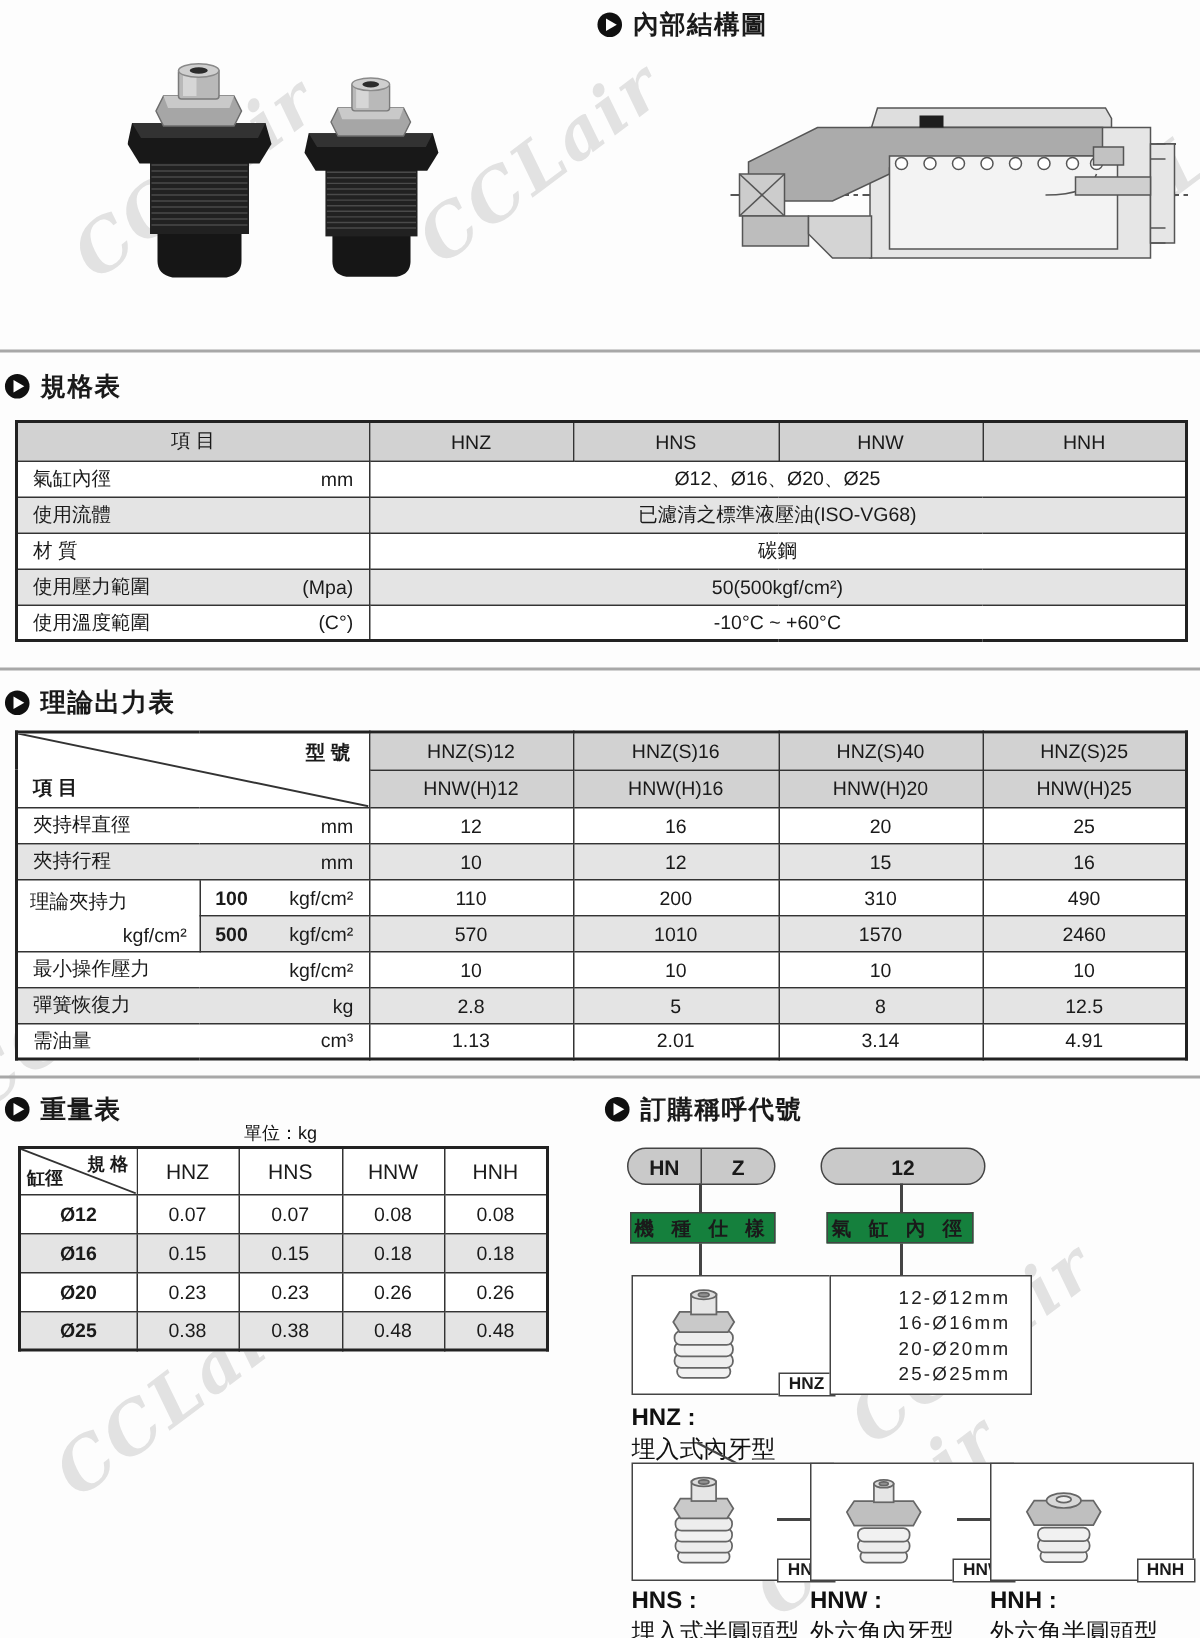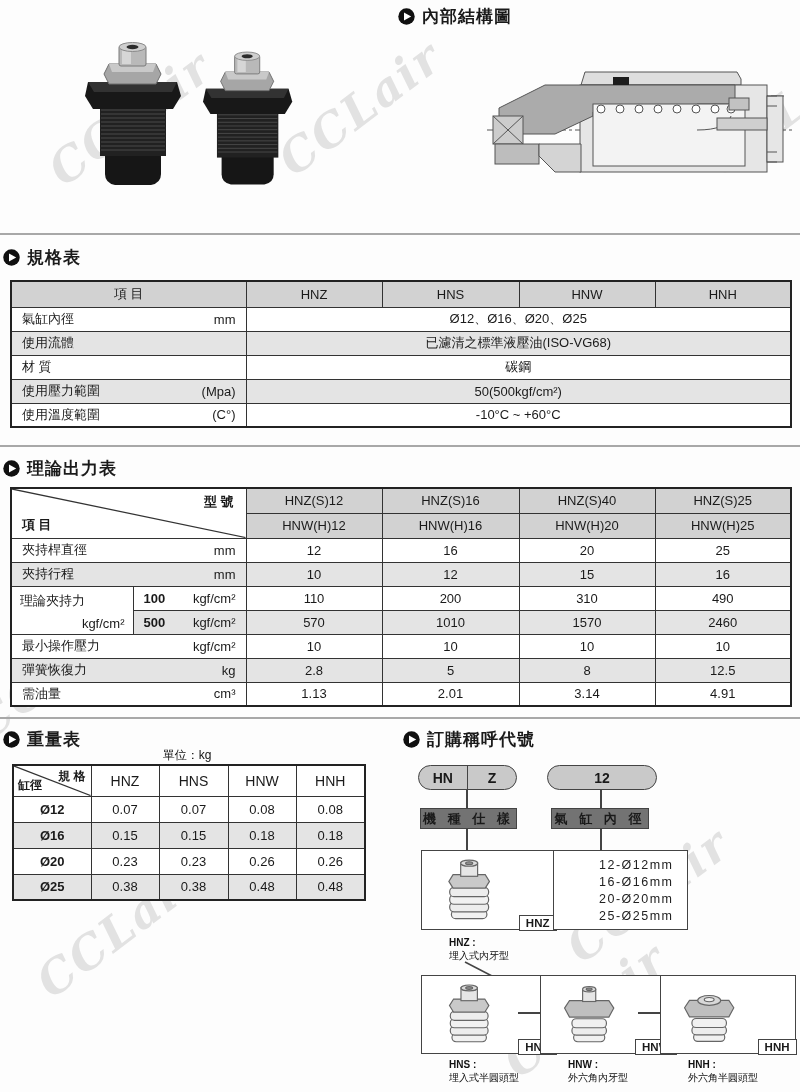--- a/index.html
+++ b/index.html
@@ -28,30 +28,30 @@
   .corner-bot{position:absolute;bottom:4px;left:10px;font-weight:bold;}
   .force-cell{position:relative;}
   .f-label{position:absolute;top:5px;left:8px;}
   .f-unit{position:absolute;bottom:3px;right:8px;}
   .p-cell .lr b{font-weight:bold;text-align:center;}
   
   .pill{position:absolute;height:23px;background:#c9c9c9;border:1.5px solid #444;border-radius:13px;
         display:flex;align-items:center;justify-content:center;font-weight:bold;font-size:14px;}
   .pill .half{flex:1;text-align:center;}
   .pill .div{width:1.5px;height:23px;background:#444;}
-  .obox{position:absolute;height:19px;background:#737373;border:1.5px solid #444;display:flex;
+  .obox{position:absolute;height:19px;background:#15803d;border:1.5px solid #444;display:flex;
         align-items:center;justify-content:center;font-size:13px;font-weight:bold;letter-spacing:4px;}
   .vline{position:absolute;width:1.5px;background:#444;}
   .hline{position:absolute;height:1.5px;background:#444;}
   .imgbox{position:absolute;background:#fff;border:1.5px solid #444;padding-left:36px;}
   .tag{position:absolute;right:-1.5px;bottom:-1.5px;border:1.5px solid #444;background:#fff;
        font-size:11.5px;font-weight:bold;padding:1px 6px;}
   .borelist{display:flex;flex-direction:column;justify-content:center;gap:3px;height:100%;
        padding-left:9px;font-size:12.5px;letter-spacing:1.5px;color:#222;}
-  .cap{position:absolute;font-size:10px;line-height:1.3;color:#111;margin-left:28px;}
+  .cap{position:absolute;font-size:16px;line-height:1.3;color:#111;}
   .cap .code{font-weight:bold;}
   .unit-note{position:absolute;font-size:12px;color:#111;}
 </style>
 </head>
 <body>
 
 <div class="page">
 
   <span class="wm" style="left:130px;top:118px">CCLair</span>
   <span class="wm" style="left:360px;top:108px">CCLair</span>

